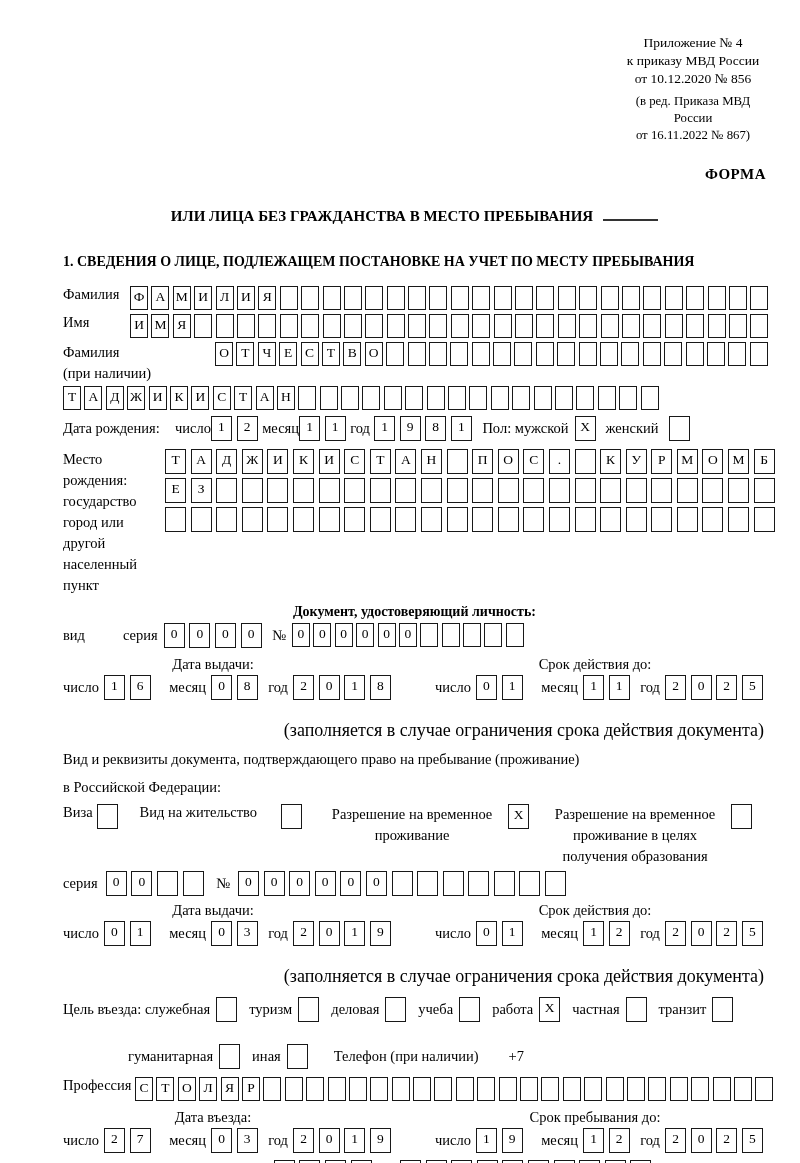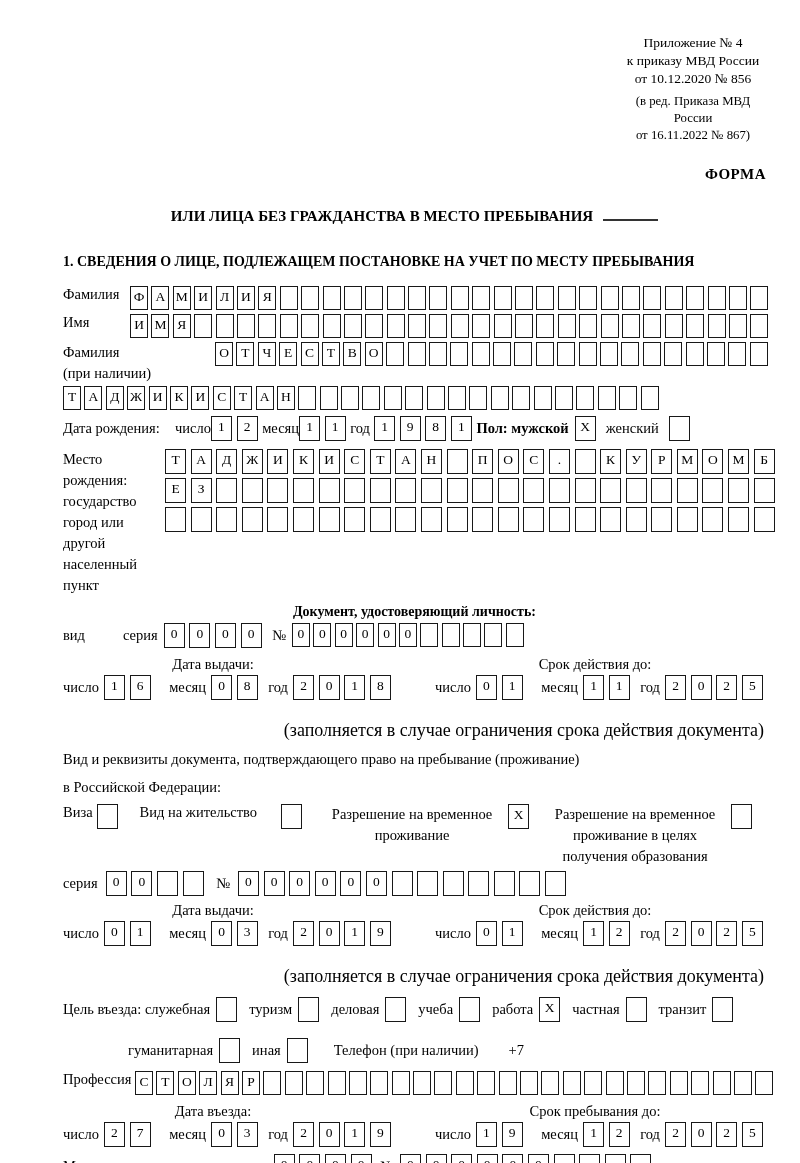--- a/index.html
+++ b/index.html
@@ -88,21 +88,21 @@
   </div>
 
   <div class="frow" style="margin-top:6px;align-items:center;">
     <div class="lbl" style="width:112px;">Дата рождения:</div>
     <span class="drow t">число</span>
     <span class="boxes md"><span class="cbox">1</span><span class="cbox">2</span></span>
     <span class="drow t2">месяц</span>
     <span class="boxes md"><span class="cbox">1</span><span class="cbox">1</span></span>
     <span class="drow" style="margin-right:4px;">год</span>
     <span class="boxes md"><span class="cbox">1</span><span class="cbox">9</span><span class="cbox">8</span><span class="cbox">1</span></span>
-    <span style="margin-right:6px;font-weight:bold;">Пол: мужской</span>
+    <span style="margin-left:6px;margin-right:6px;">Пол: мужской</span>
     <span class="boxes chk"><span class="cbox">X</span></span>
     <span style="margin-left:10px;margin-right:10px;">женский</span>
     <span class="boxes chk"><span class="cbox"></span></span>
   </div>
 
   <div class="frow" style="margin-top:8px;">
     <div class="lbl w102 lh">
       <div>Место рождения:</div>
       <div>государство</div>
       <div>город или другой</div>
@@ -220,21 +220,21 @@
     <span class="t">работа</span>
     <span class="boxes chk"><span class="cbox">X</span></span>
       <span class="s"></span>
     <span class="t">частная</span>
     <span class="boxes chk"><span class="cbox"></span></span>
       <span class="s"></span>
     <span class="t">транзит</span>
     <span class="boxes chk"><span class="cbox"></span></span>
   </div>
 
-  <div class="purpose" style="margin-top:16px;">
+  <div class="purpose" style="margin-top:22px;">
     <span style="width:65px;"></span>
     <span class="t">гуманитарная</span>
     <span class="boxes chk"><span class="cbox"></span></span>
       <span class="s"></span>
     <span class="t">иная</span>
     <span class="boxes chk"><span class="cbox"></span></span>
     <span class="t" style="margin-left:26px;">Телефон (при наличии)</span>
     <span class="t" style="margin-left:24px;">+7</span>
   </div>
 

